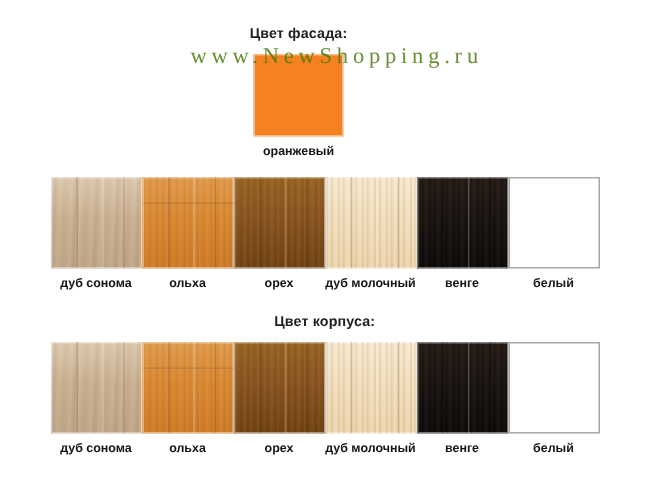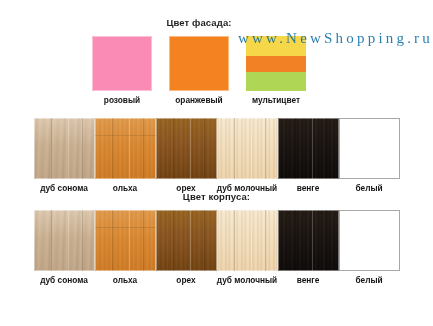--- a/index.html
+++ b/index.html
@@ -30,24 +30,24 @@
     color: #1f1f1f;
     letter-spacing: 0.1px;
   }
 
   
   .watermark {
     position: absolute;
     left: 0;
     right: 0;
     top: 30px;
-    text-align: right;
+    text-align: center;
     font-size: 15px;
     letter-spacing: 3.2px;
-    color: #0369a1;
+    color: #4d7c0f;
     opacity: 0.85;
     z-index: 5;
     pointer-events: none;
     white-space: nowrap;
     font-family: "Liberation Serif", serif;
     margin-left: 16px;
   }
 
   
   .facade-section {
@@ -82,21 +82,21 @@
     margin-top: 4px;
     font-size: 8.3px;
     font-weight: bold;
     color: #141414;
     text-align: center;
     white-space: nowrap;
   }
 
   
   .wood-section-1 { position: absolute; top: 118px; left: 0; width: 433px; }
-  .wood-section-2 { position: absolute; top: 191px; left: 0; width: 433px; }
+  .wood-section-2 { position: absolute; top: 209px; left: 0; width: 433px; }
 
   .wood-row {
     display: flex;
     justify-content: center;
     align-items: center;
   }
   .wood-cell {
     width: 61px;
     display: flex;
     flex-direction: column;
@@ -185,34 +185,22 @@
 <body>
 
 <div class="page">
 
   <div class="watermark">www.NewShopping.ru</div>
 
   <div class="facade-section">
     <div class="section-title">Цвет фасада:</div>
     <div class="facade-row" id="facade-row">
         <div class="facade-cell">
-          <div class="facade-swatch swatch-edge" style="background: rgb(249, 139, 181);"></div>
-          <div class="swatch-label">розовый</div>
-        </div>
-        <div class="facade-cell">
           <div class="facade-swatch swatch-edge" style="background: rgb(245, 130, 32);"></div>
           <div class="swatch-label">оранжевый</div>
-        </div>
-        <div class="facade-cell">
-          <div class="facade-swatch swatch-edge">
-            <div class="band" style="background: rgb(247, 215, 74); height: 36%;"></div>
-            <div class="band" style="background: rgb(241, 129, 36); height: 30%;"></div>
-            <div class="band" style="background: rgb(175, 215, 85); height: 34%;"></div>
-          </div>
-          <div class="swatch-label">мультицвет</div>
         </div>
       </div>
   </div>
 
   <div class="wood-section-1">
     <div class="wood-row" id="wood-row-1">
         <div class="wood-cell">
           <div class="wood-swatch swatch-edge" style="background: linear-gradient(rgb(220, 199, 172) 0%, rgb(201, 174, 142) 45%, rgb(191, 163, 132) 100%);">
             <div class="grain grain-soft"></div>
             <div class="plank" style="left: 17px;"></div>

